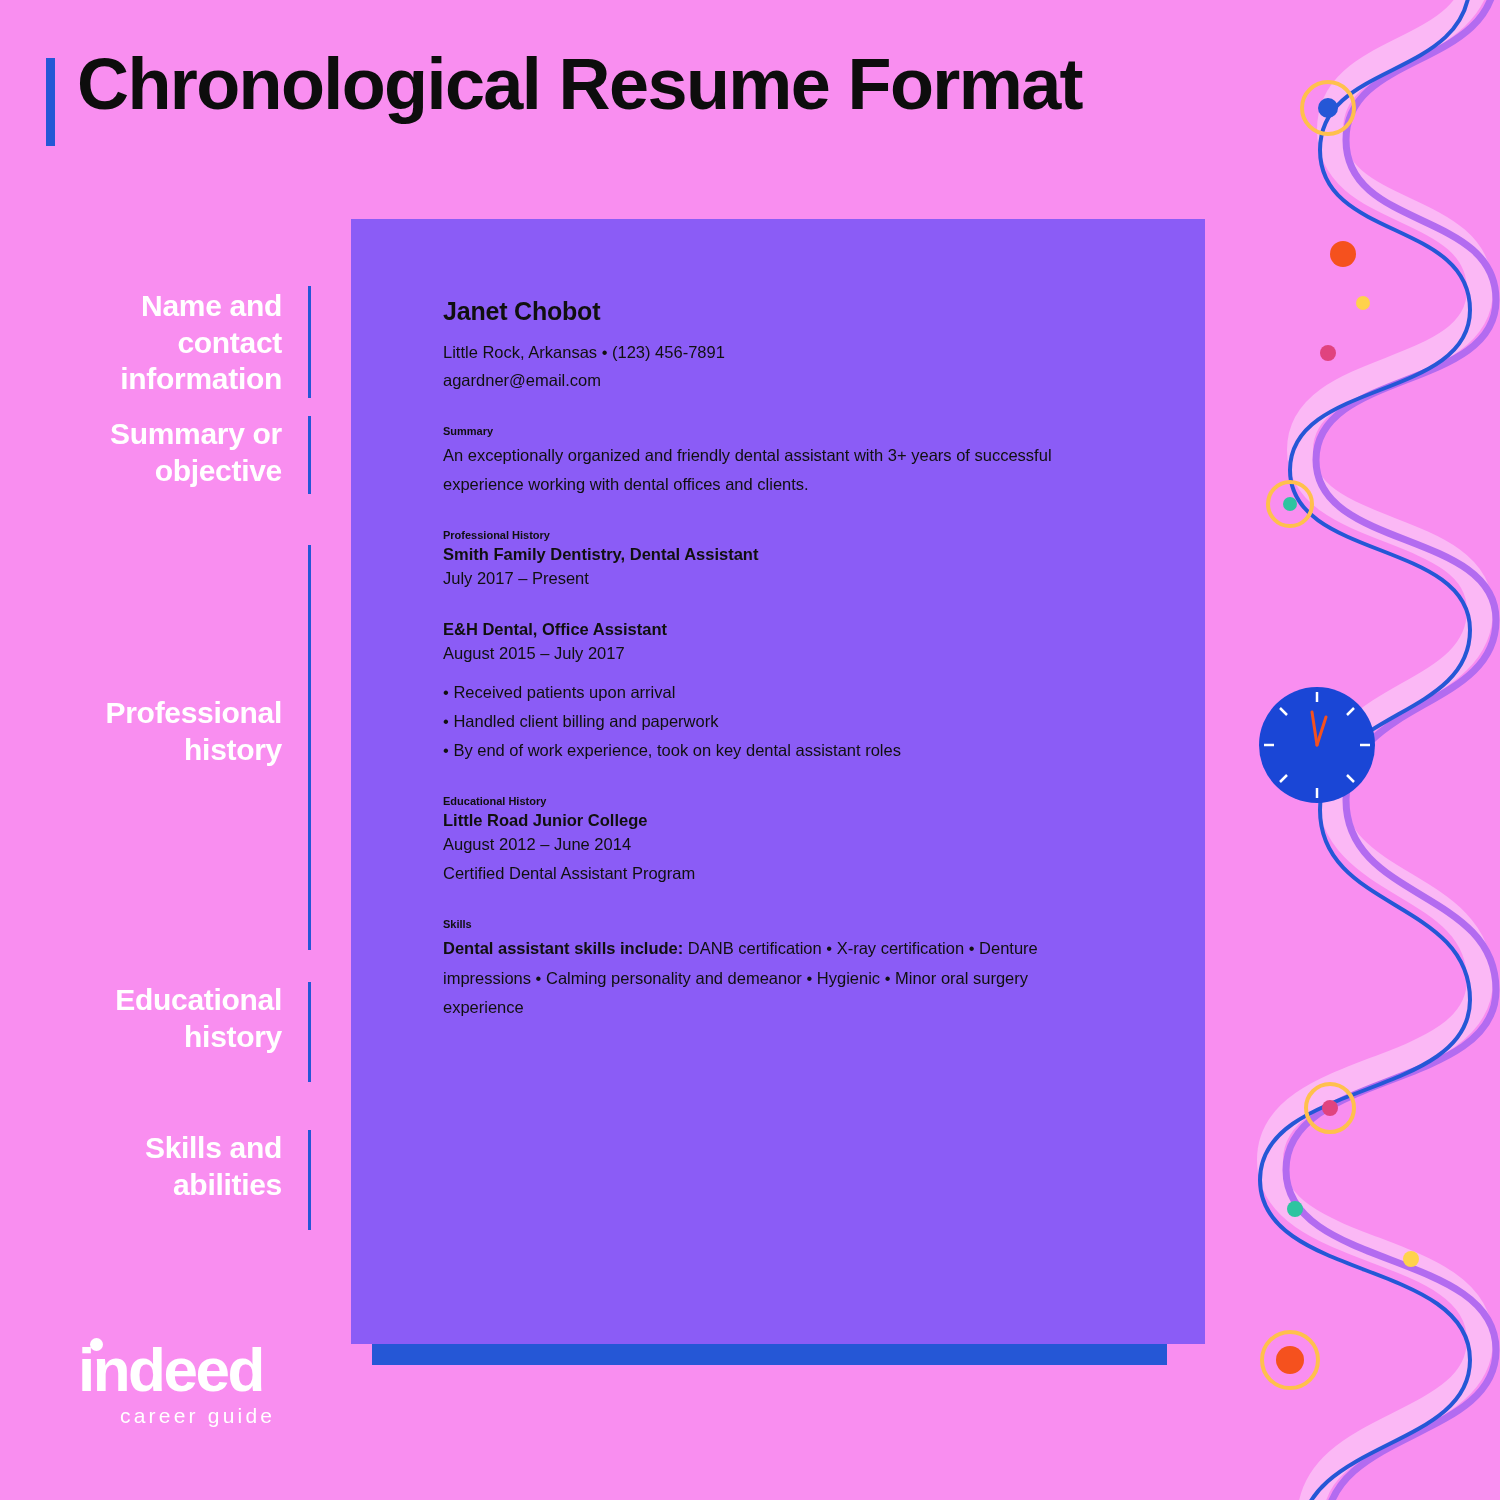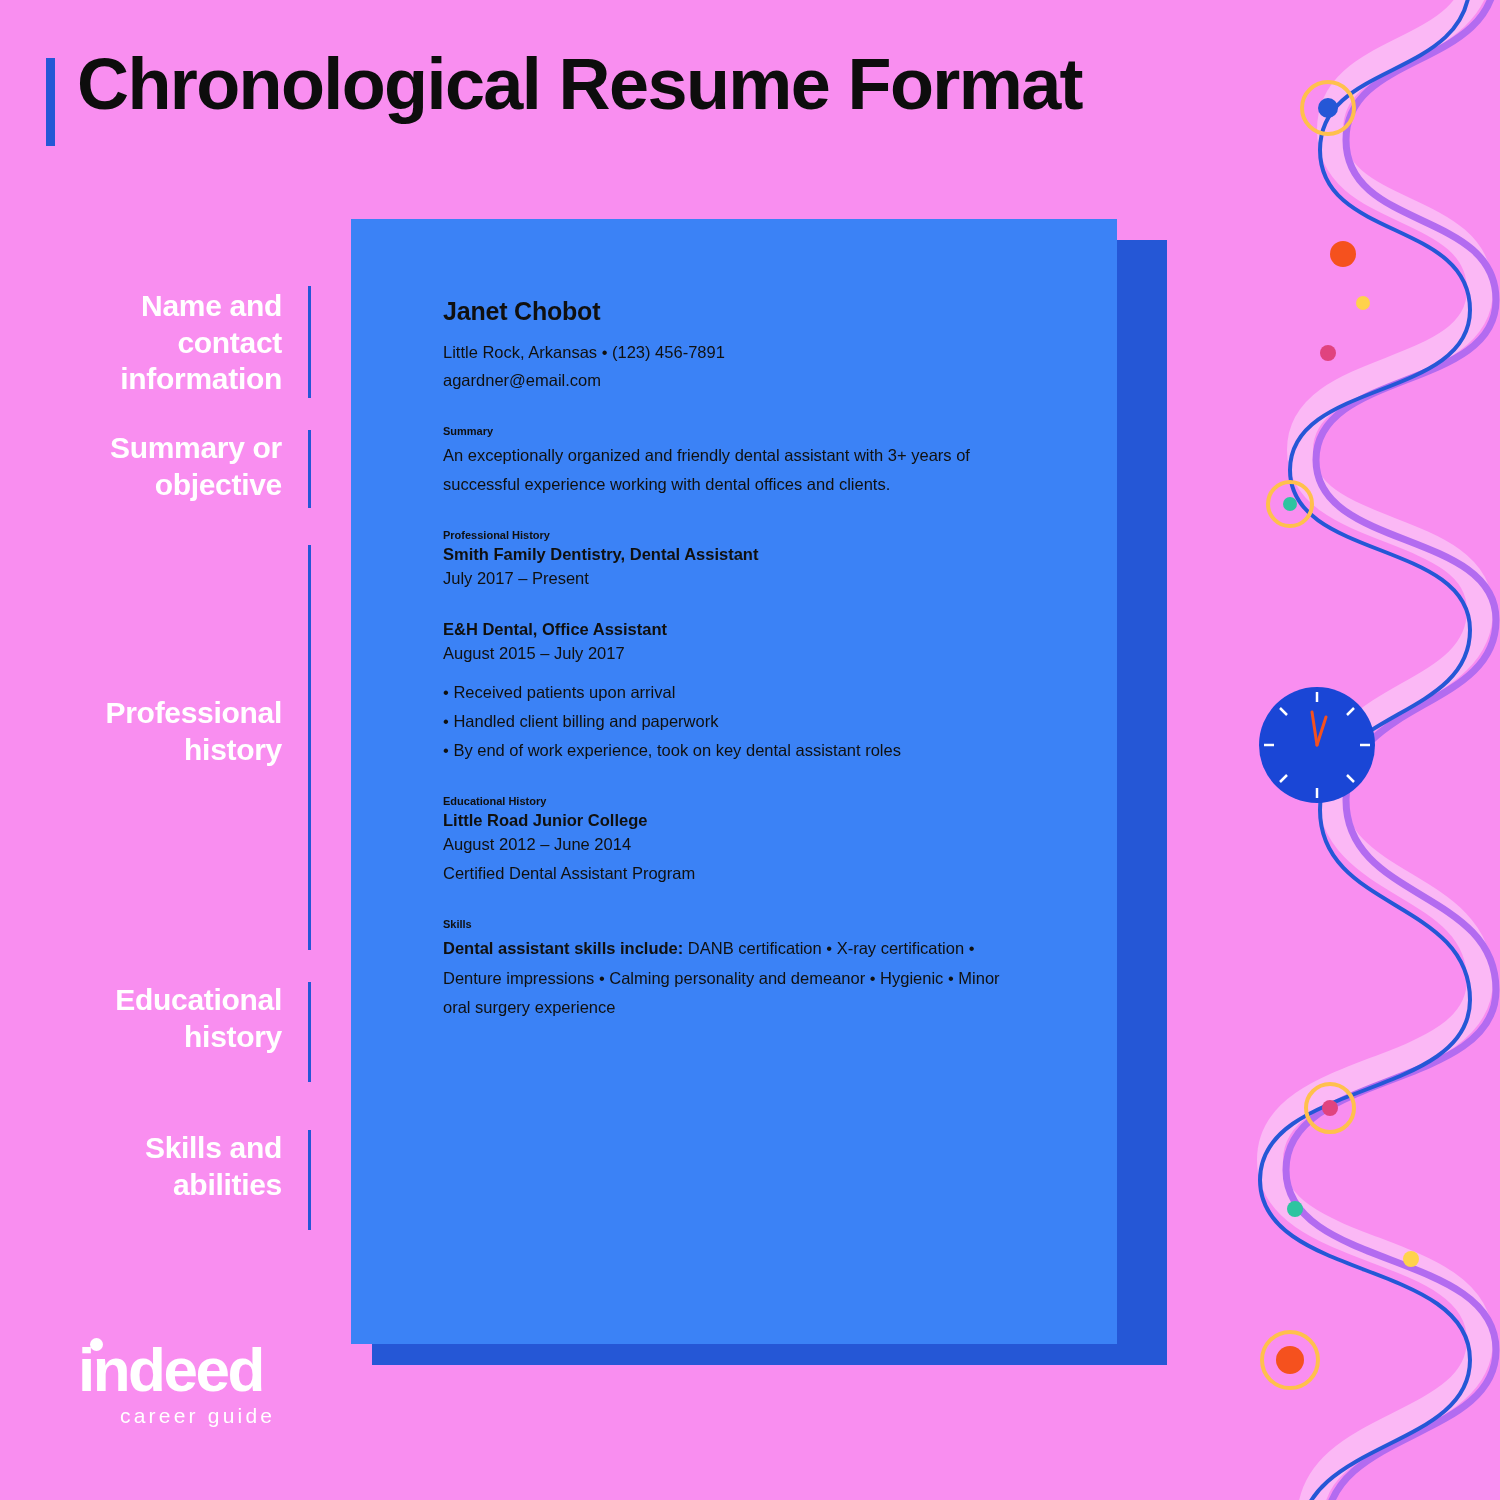--- a/index.html
+++ b/index.html
@@ -55,44 +55,44 @@
     padding-right: 26px;
     box-sizing: border-box;
     letter-spacing: -0.3px;
   }
   .annotation .rule {
     width: 3px;
     background: #2557d6;
   }
 
   #ann-name     { top: 286px; left: 68px; height: 112px; }
-  #ann-summary  { top: 430px; left: 68px; height: 78px; }
+  #ann-summary  { top: 416px; left: 68px; height: 78px; }
   #ann-history  { top: 545px; left: 68px; height: 405px; }
   #ann-edu      { top: 982px; left: 68px; height: 100px; }
   #ann-skills   { top: 1130px; left: 68px; height: 100px; }
 
   #ann-history .label { padding-top: 150px; }
   #ann-name .label    { padding-top: 2px; }
 
   
   #resume-shadow {
     position: absolute;
     left: 372px;
     top: 240px;
     width: 795px;
     height: 1125px;
     background: #2557d6;
   }
   #resume-card {
     position: absolute;
     left: 351px;
     top: 219px;
-    width: 766px;
+    width: 854px;
     height: 1125px;
-    background: #3b82f6;
+    background: #8b5cf6;
     box-sizing: border-box;
     padding: 78px 92px 0 92px;
   }
   #resume-name {
     font-size: 25px;
     font-weight: bold;
     color: #10100f;
     margin: 0 0 12px 0;
     letter-spacing: -0.2px;
   }

